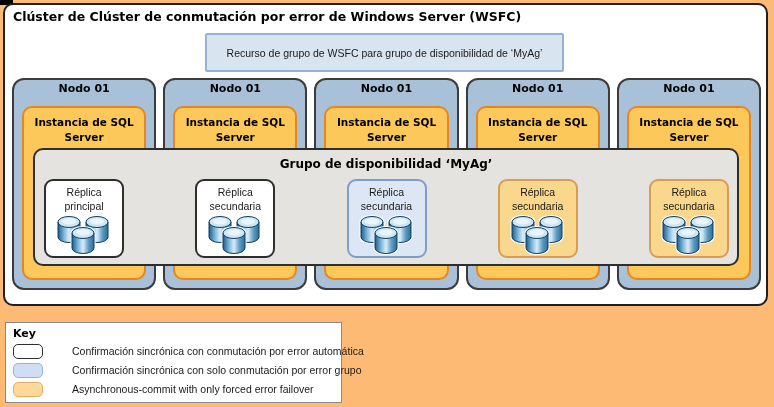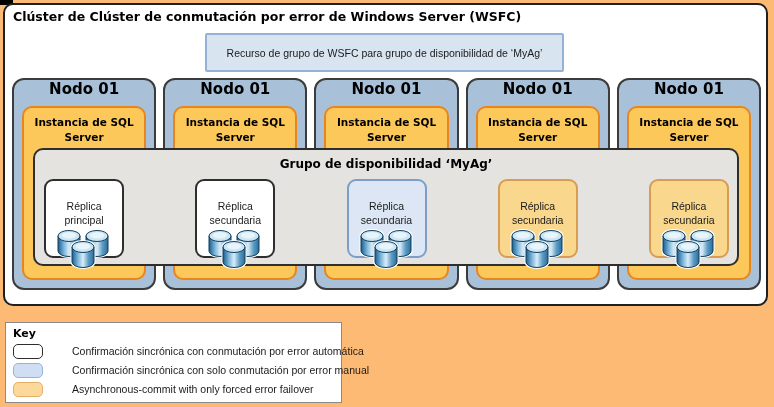--- a/index.html
+++ b/index.html
@@ -16,34 +16,34 @@
 
   .resource-box { position:absolute; left:205px; top:33px; width:359px; height:39px;
                   background:#d9e4f1; border:2px solid #94b2d5; border-radius:2px;
                   display:flex; align-items:center; justify-content:center;
                   font-size:10.5px; color:#1a1a1a; }
 
   .nodes-row { position:absolute; left:12px; top:78px; width:749px; height:212px;
                display:flex; gap:7px; z-index:1; }
   .node { position:relative; flex:1; background:#a8c1d8; border:2px solid #3c3c3c; border-radius:12px; }
   .node-title { height:17px; display:flex; align-items:center; justify-content:center;
-                font-size:15px; color:#000; }
+                font-size:11px; color:#000; }
   .instance { position:absolute; left:8px; right:8px; top:26px; bottom:8px;
               background:#fcc85a; border:2px solid #e8861d; border-radius:10px;
               text-align:center; padding:7px 4px 0 4px; font-size:10.5px; line-height:1.4; color:#000; }
 
   .ag-band { position:absolute; left:33px; top:148px; width:706px; height:118px;
              background:#e4e3df; border:2px solid #2e2e2e; border-radius:10px; z-index:2; }
   .ag-title { text-align:center; margin-top:7px; font-size:12px; color:#000; }
 
   .replicas-row { position:absolute; left:12px; top:179px; width:749px; height:80px;
                   display:flex; gap:7px; z-index:3; }
   .rep-cell { flex:1; display:flex; justify-content:center; }
   .replica { width:80px; height:79px; border-radius:9px; border:2px solid #2e2e2e; background:#fff;
-             text-align:center; padding-top:19px; font-size:10.5px; line-height:1.3; color:#1a1a1a; }
+             text-align:center; padding-top:5px; font-size:10.5px; line-height:1.3; color:#1a1a1a; }
   .replica.t-sync-manual { background:#dce6f4; border-color:#7d9ec9; }
   .replica.t-async { background:#f9d78d; border-color:#d89c52; }
   .db-icon { display:block; margin:1px auto 0 auto; }
 
   .key-box { position:absolute; left:5px; top:322px; width:337px; height:81px;
              background:#fff; border:1px solid #8a8a8a; padding:4px 0 12px 7px; }
   .key-title { font-size:11px; color:#000; }
   .key-row { display:flex; align-items:center; height:16px; margin-top:3px; }
   .key-swatch { width:30px; height:15px; border-radius:5px; flex:0 0 auto; }
   .key-swatch.k0 { background:#ffffff; border:1.5px solid #2e2e2e; }
@@ -178,20 +178,20 @@
   </div>
 
   <div class="key-box">
     <div class="key-title bold-f">Key</div>
     <div class="key-row">
       <div class="key-swatch k0"></div>
       <div class="key-label">Confirmación sincrónica con conmutación por error automática</div>
     </div>
     <div class="key-row">
       <div class="key-swatch k1"></div>
-      <div class="key-label">Confirmación sincrónica con solo conmutación por error manual</div>
+      <div class="key-label">Confirmación sincrónica con solo conmutación por error grupo</div>
     </div>
     <div class="key-row">
       <div class="key-swatch k2"></div>
       <div class="key-label">Asynchronous-commit with only forced error failover</div>
     </div>
   </div>
 </div>
 
 </body></html>

